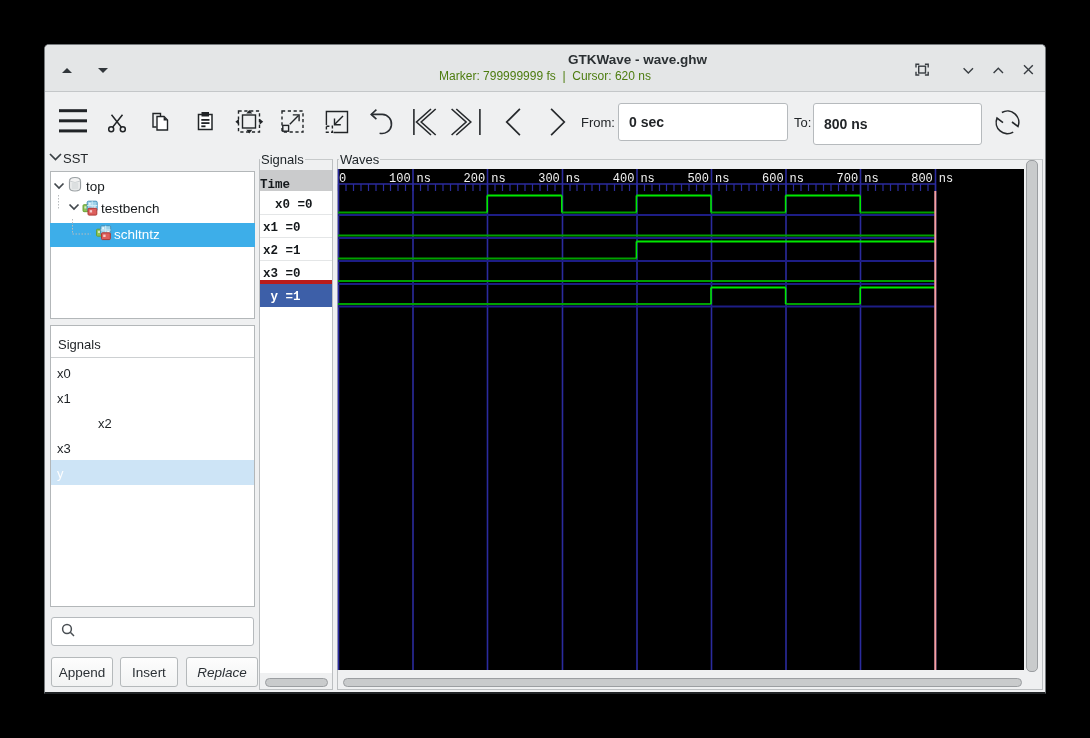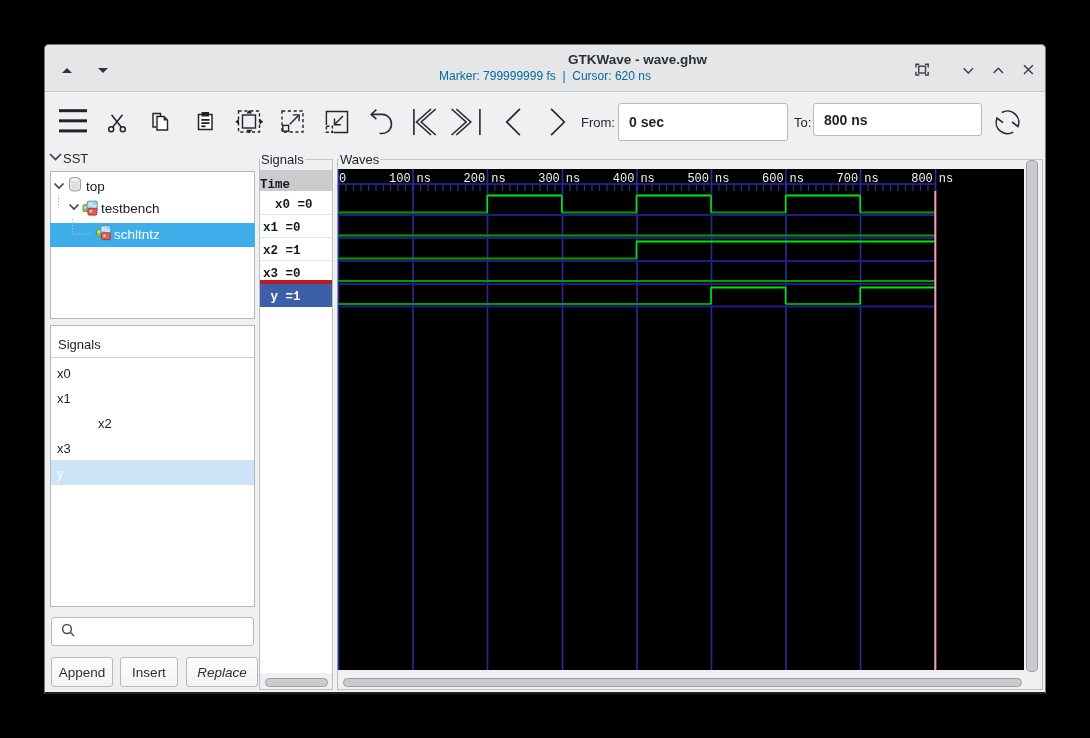--- a/index.html
+++ b/index.html
@@ -6,21 +6,21 @@
   *{box-sizing:border-box;}
   .win{position:absolute;left:44px;top:44px;width:1002px;height:650px;background:#eff0f1;
        border:1px solid #767a7d;border-bottom:2px solid #212426;border-radius:5px 5px 0 0;
        font-family:"Liberation Sans",sans-serif;color:#232629;}
   .abs{position:absolute;}
   .titlebar{position:absolute;left:0;top:0;width:1000px;height:47px;background:#e4e6e7;
             border-bottom:1px solid #c4c7c9;border-radius:4px 4px 0 0;}
   .title{position:absolute;left:0;top:7px;width:1089px;text-align:center;font-size:13.5px;
          font-weight:bold;color:#2b3033;margin-left:48px;}
   .subtitle{position:absolute;left:0;top:24px;width:1000px;text-align:center;font-size:12px;
-            color:#0369a1;}
+            color:#4d7c0f;}
   .tri-up{position:absolute;width:0;height:0;border-left:5px solid transparent;
           border-right:5px solid transparent;border-bottom:5px solid #31363b;}
   .tri-down{position:absolute;width:0;height:0;border-left:5px solid transparent;
             border-right:5px solid transparent;border-top:5px solid #31363b;}
   .input{position:absolute;background:#fff;border:1px solid #b6babd;border-radius:3px;
          font-size:14px;color:#232629;padding-left:10px;display:flex;align-items:center;font-weight:bold;}
   .lbl{position:absolute;font-size:13px;color:#232629;}
   .panel{position:absolute;background:#fff;border:1px solid #b3b7b9;}
   .btn{position:absolute;background:linear-gradient(#fdfdfd,#f2f3f3);border:1px solid #b5b9bb;
        border-radius:3px;font-size:13.5px;color:#2b3035;display:flex;align-items:center;
@@ -124,21 +124,21 @@
     <path d="M506.1 16.8 L519.3 30 L506.1 43.2" stroke="#26292c" fill="none" stroke-width="1.7"></path>
 
     <g stroke="#26292c" fill="none" stroke-width="1.6">
       <path d="M956.9 20.5 A11.3 11.3 0 0 1 973.0 34.5 L967.0 30.0"></path>
       <path d="M968.2 40.1 A11.3 11.3 0 0 1 952.0 26.1 L958.0 30.6"></path>
     </g>
   </svg>
   <div class="lbl" style="left:536px;top:70px;">From:</div>
   <div class="input" style="left:573px;top:58px;width:170px;height:38px;">0 sec</div>
   <div class="lbl" style="left:749px;top:70px;">To:</div>
-  <div class="input" style="left:768px;top:58px;width:169px;height:33px;">800 ns</div>
+  <div class="input" style="left:768px;top:58px;width:169px;height:42px;">800 ns</div>
 
   <svg width="20" height="12" style="left:3px;top:107px;" viewBox="0 0 20 12">
     <path d="M2 2 L7.5 7.5 L13 2" fill="none" stroke="#3a4045" stroke-width="1.7"></path>
   </svg>
   <div class="lbl" style="left:18px;top:106px;">SST</div>
 
   <div class="panel" style="left:5px;top:126px;width:205px;height:148px;"></div>
   <svg width="205" height="148" style="left:5px;top:126px;" id="tree">
     <rect x="0" y="52" width="205" height="24" fill="#3daee9"></rect>
 

